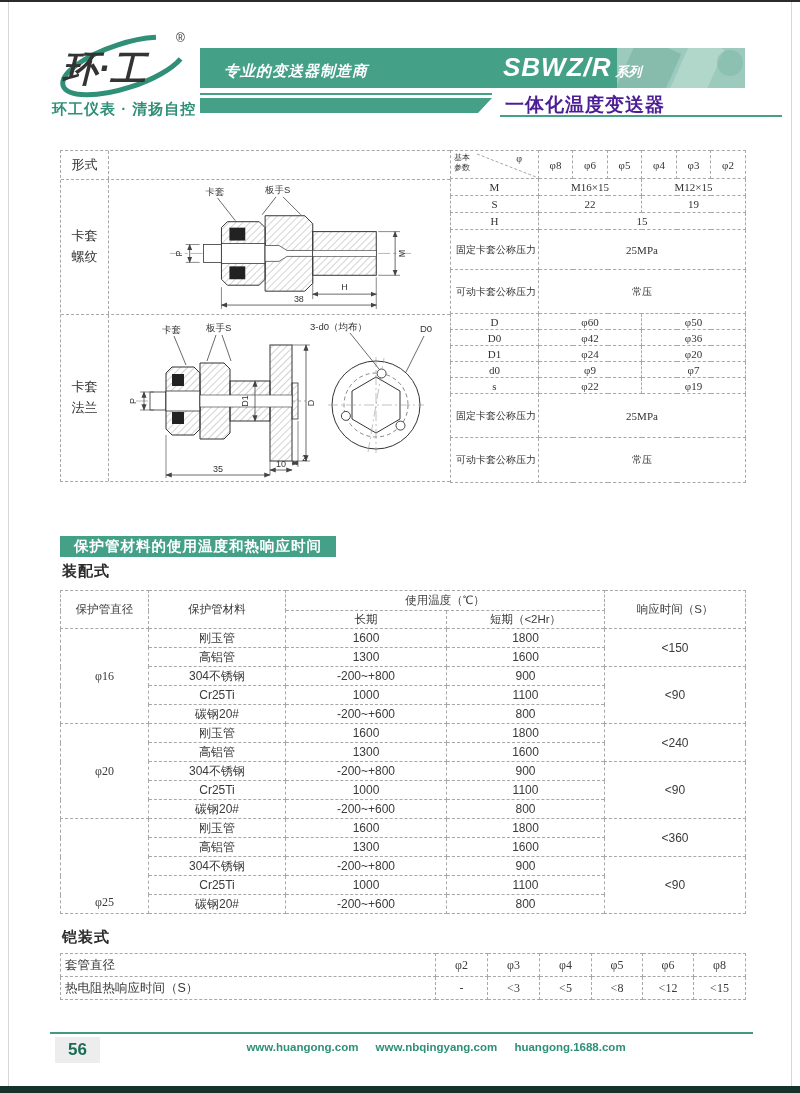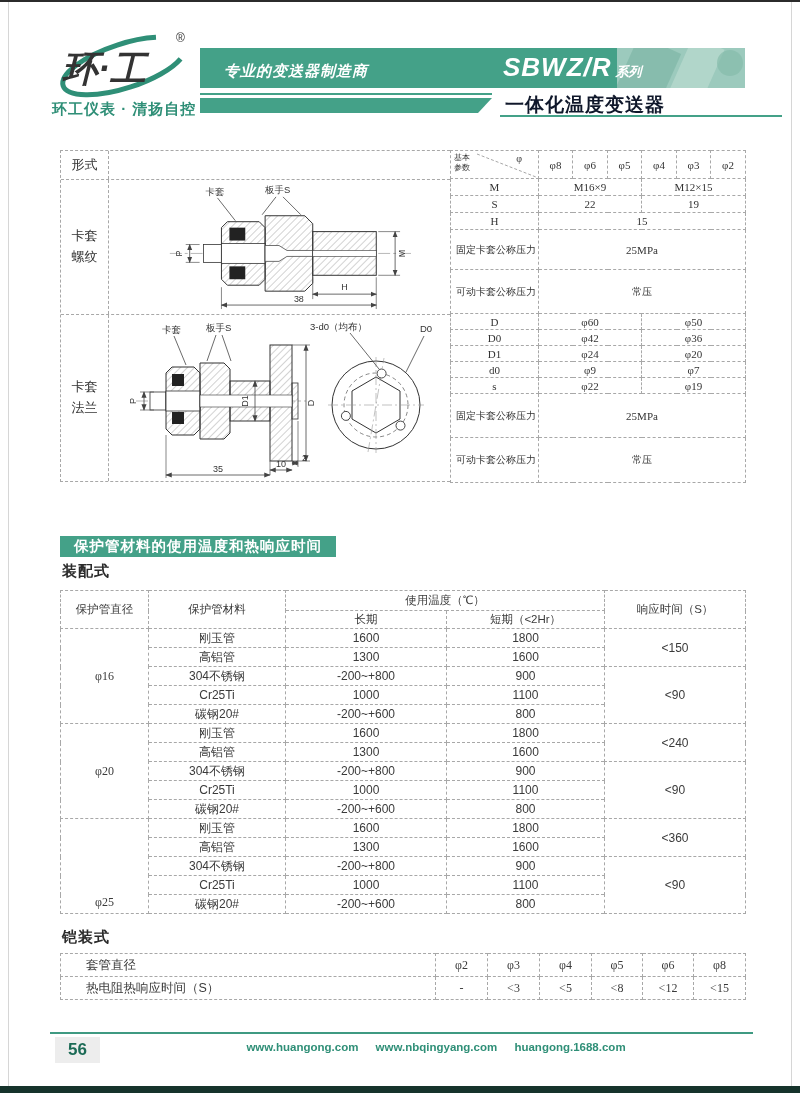--- a/index.html
+++ b/index.html
@@ -21,21 +21,21 @@
   .texture{position:absolute;right:0;top:0;width:128px;height:40px;background:#9ccabd;overflow:hidden;}
   .texture .t1{position:absolute;left:8px;top:-6px;width:46px;height:60px;background:#7fb7a6;transform:rotate(24deg);opacity:.7;}
   .texture .t2{position:absolute;left:62px;top:-8px;width:34px;height:64px;background:#b7d8cd;transform:rotate(24deg);opacity:.8;}
   .texture .t3{position:absolute;left:100px;top:2px;width:26px;height:26px;border-radius:50%;background:#86bcab;opacity:.7;}
   .series-wrap{position:absolute;left:303px;top:4px;color:#fff;white-space:nowrap;}
   .series{font-size:26px;font-weight:bold;font-style:italic;letter-spacing:1px;}
   .series-tag{font-size:13px;font-style:italic;font-weight:bold;margin-left:4px;font-family:Liberation Serif, serif;}
   .thin-bar{position:absolute;left:200px;top:93px;width:292px;height:2px;background:#44a188;}
   .sub-bar{position:absolute;left:200px;top:98px;width:292px;height:15px;background:#44a188;
            clip-path:polygon(0 0,100% 0,calc(100% - 14px) 100%,0 100%);}
-  .product{position:absolute;left:505px;top:92px;font-size:19px;font-weight:bold;color:#0f172a;letter-spacing:1px;}
+  .product{position:absolute;left:505px;top:92px;font-size:19px;font-weight:bold;color:#4c1d95;letter-spacing:1px;}
   .product-line{position:absolute;left:500px;top:115px;width:282px;height:2px;background:#44a188;}
 
   
   .block{position:absolute;left:60px;top:150px;display:flex;}
   .left-pane{width:390px;height:332px;border:1px dashed #a8a8a8;border-right:none;
              display:flex;flex-direction:column;box-sizing:border-box;}
   .row-a{height:28px;display:flex;border-bottom:1px dashed #a8a8a8;}
   .row-b{height:134px;display:flex;border-bottom:1px dashed #a8a8a8;}
   .row-c{flex:1;display:flex;}
   .lab-col{width:48px;border-right:1px dashed #a8a8a8;display:flex;align-items:center;
@@ -64,21 +64,21 @@
   .asm td{border:1px dashed #a8a8a8;text-align:center;padding:0;font-size:12px;color:#3a3a3a;}
   .asm td.hd{font-size:11.5px;}
   .asm td.dia{font-family:"Liberation Serif",serif;font-size:12px;}
   .asm td.dia-b{vertical-align:bottom;padding-bottom:3px;}
   .asm tr{height:19px;}
   .asm tr.h1r{height:20px;} .asm tr.h2r{height:18px;}
 
   
   .arm{position:absolute;left:60px;top:953px;width:685px;}
   .arm td{border:1px dashed #a8a8a8;text-align:center;padding:0;font-size:12px;color:#3a3a3a;}
-  .arm td.lab{text-align:left;padding-left:25px;font-size:12.5px;}
+  .arm td.lab{text-align:left;padding-left:4px;font-size:12.5px;}
   .arm td.ser{font-family:"Liberation Serif",serif;}
   .arm tr{height:23px;}
 
   
   .foot-line{position:absolute;left:50px;top:1032px;width:703px;height:2px;background:#3f9a82;}
   .page-num{position:absolute;left:55px;top:1037px;width:45px;height:26px;background:#ededed;
             color:#1c6b56;font-size:17px;font-weight:bold;text-align:center;line-height:26px;}
   .urls{position:absolute;left:0;top:1041px;width:800px;text-align:center;color:#2f8f77;
         font-size:11.5px;font-weight:bold;margin-left:36px;}
   .urls span{margin:0 7px;}
@@ -267,21 +267,21 @@
         </td>
         <td>φ8</td>
         <td>φ6</td>
         <td>φ5</td>
         <td>φ4</td>
         <td>φ3</td>
         <td>φ2</td>
       </tr>
       <tr style="height:17px">
             <td>M</td>
-            <td colspan="3">M16×9</td>
+            <td colspan="3">M16×15</td>
             <td colspan="3">M12×15</td>
           </tr>
       <tr style="height:17px">
             <td>S</td>
             <td colspan="3">22</td>
             <td colspan="3">19</td>
           </tr>
       <tr style="height:17px">
             <td>H</td>
             <td colspan="6">15</td>

